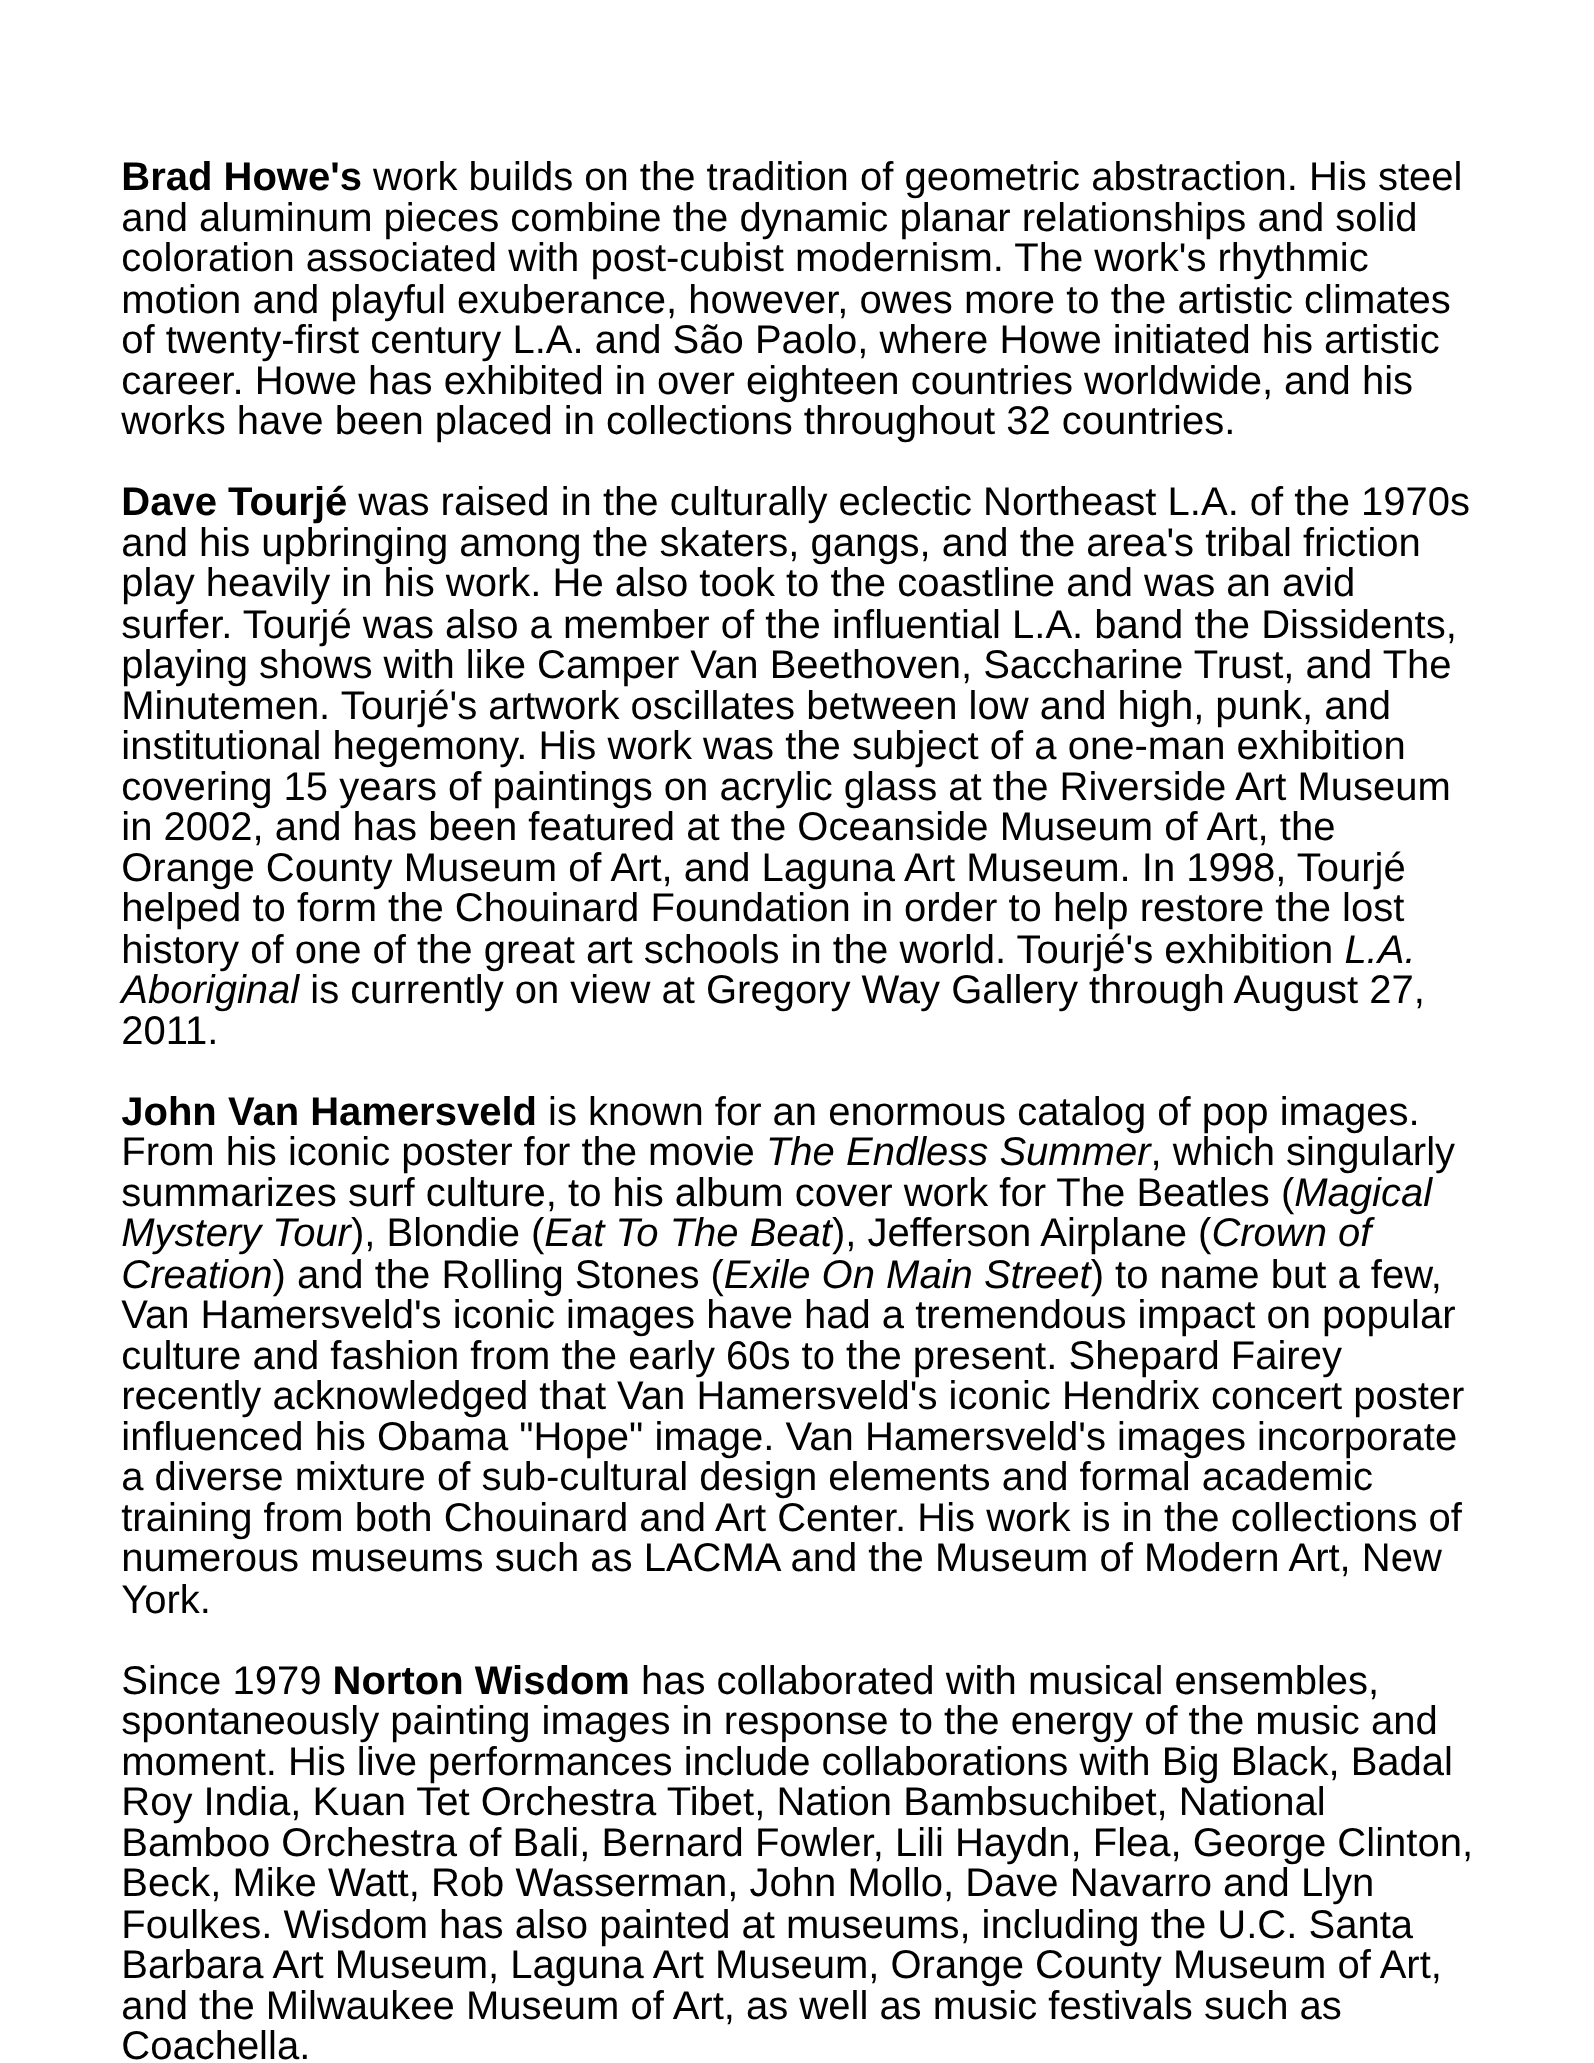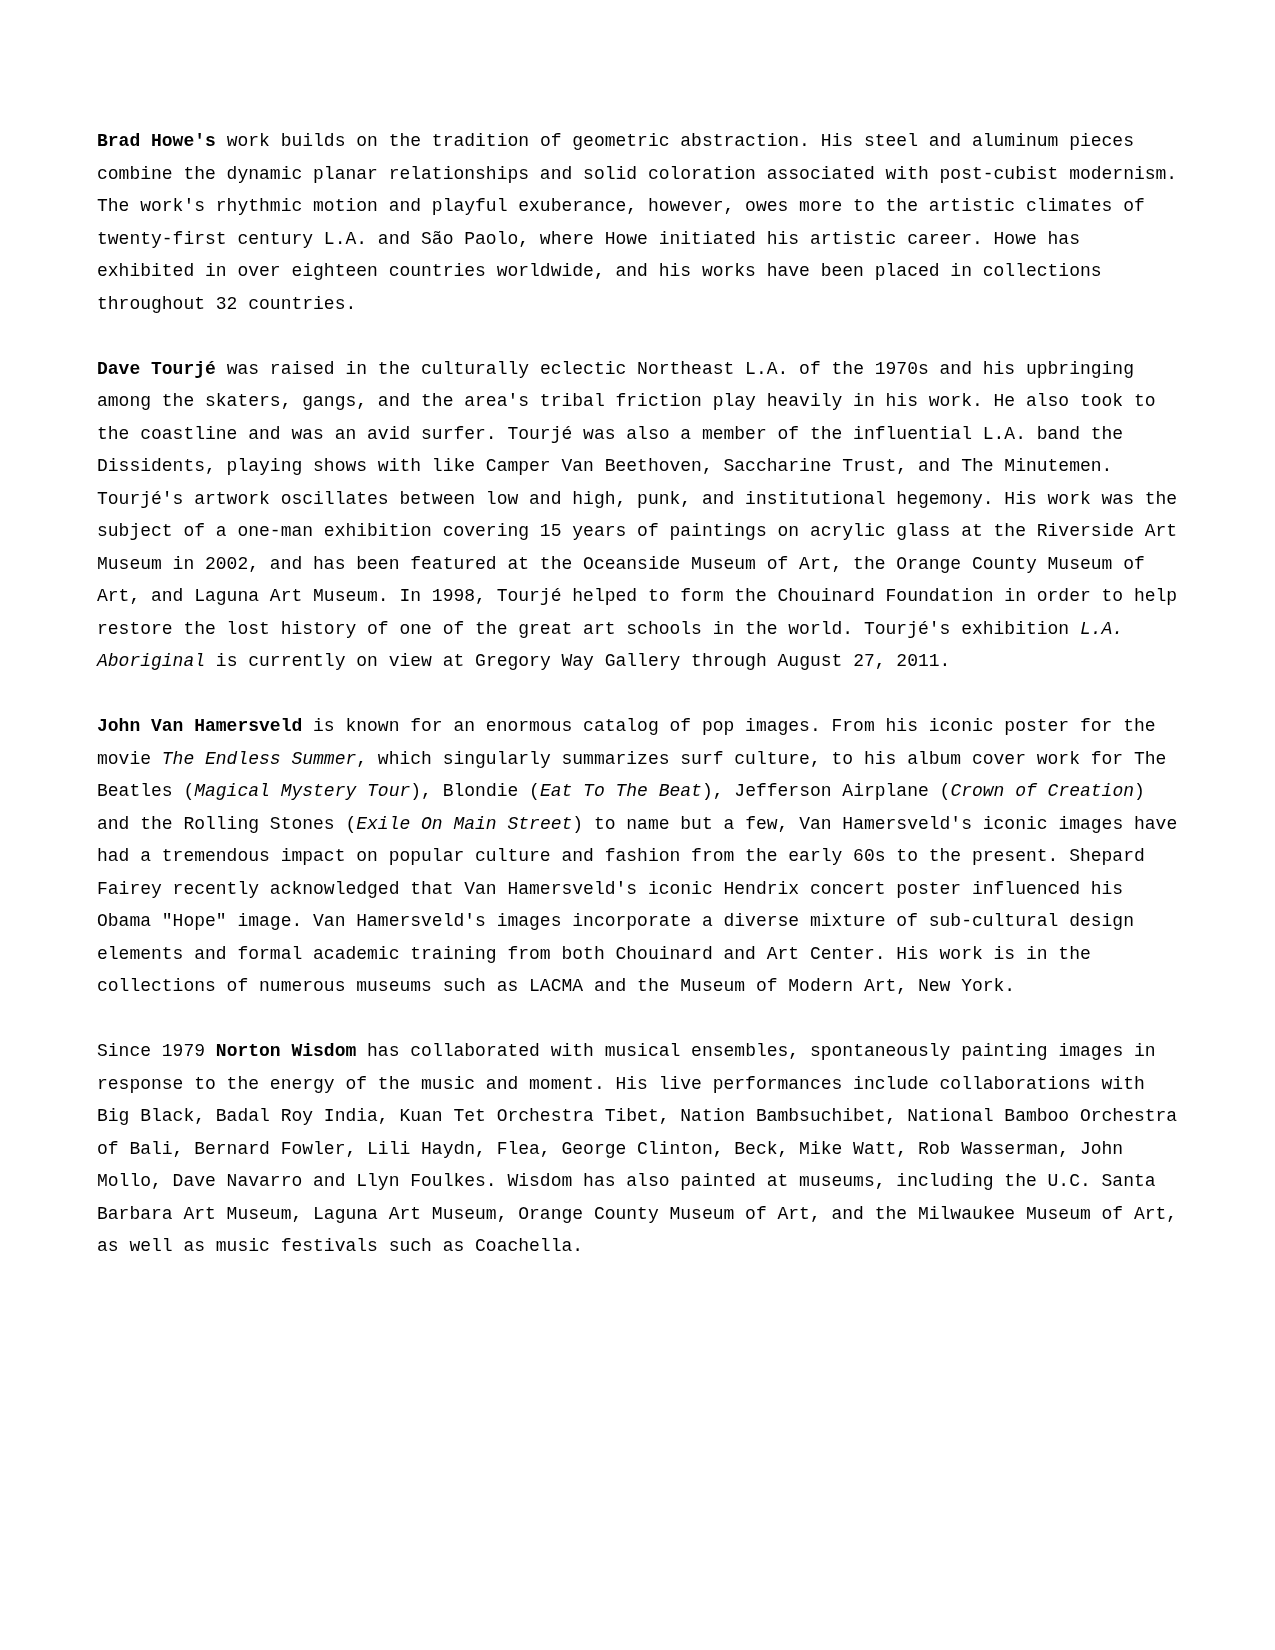--- a/index.html
+++ b/index.html
@@ -14,22 +14,22 @@
     background: #ffffff;
     box-sizing: border-box;
     padding: 125px 95px 0 97px;
     overflow: hidden;
   }
   .doc-text {
     width: 1083px;
   }
   .para {
     margin: 0 0 32.5px 0;
-    font-family: Liberation Mono, monospace;
-    font-size: 18px;
+    font-family: Liberation Sans, sans-serif;
+    font-size: 32px;
     line-height: 32.5px;
     color: #000000;
     text-align: left;
     word-spacing: normal;
   }
   .run.normal { font-weight: normal; font-style: normal; }
   .run.bold   { font-weight: bold;   font-style: normal; }
   .run.italic { font-weight: normal; font-style: italic; }
 </style>
 </head>

